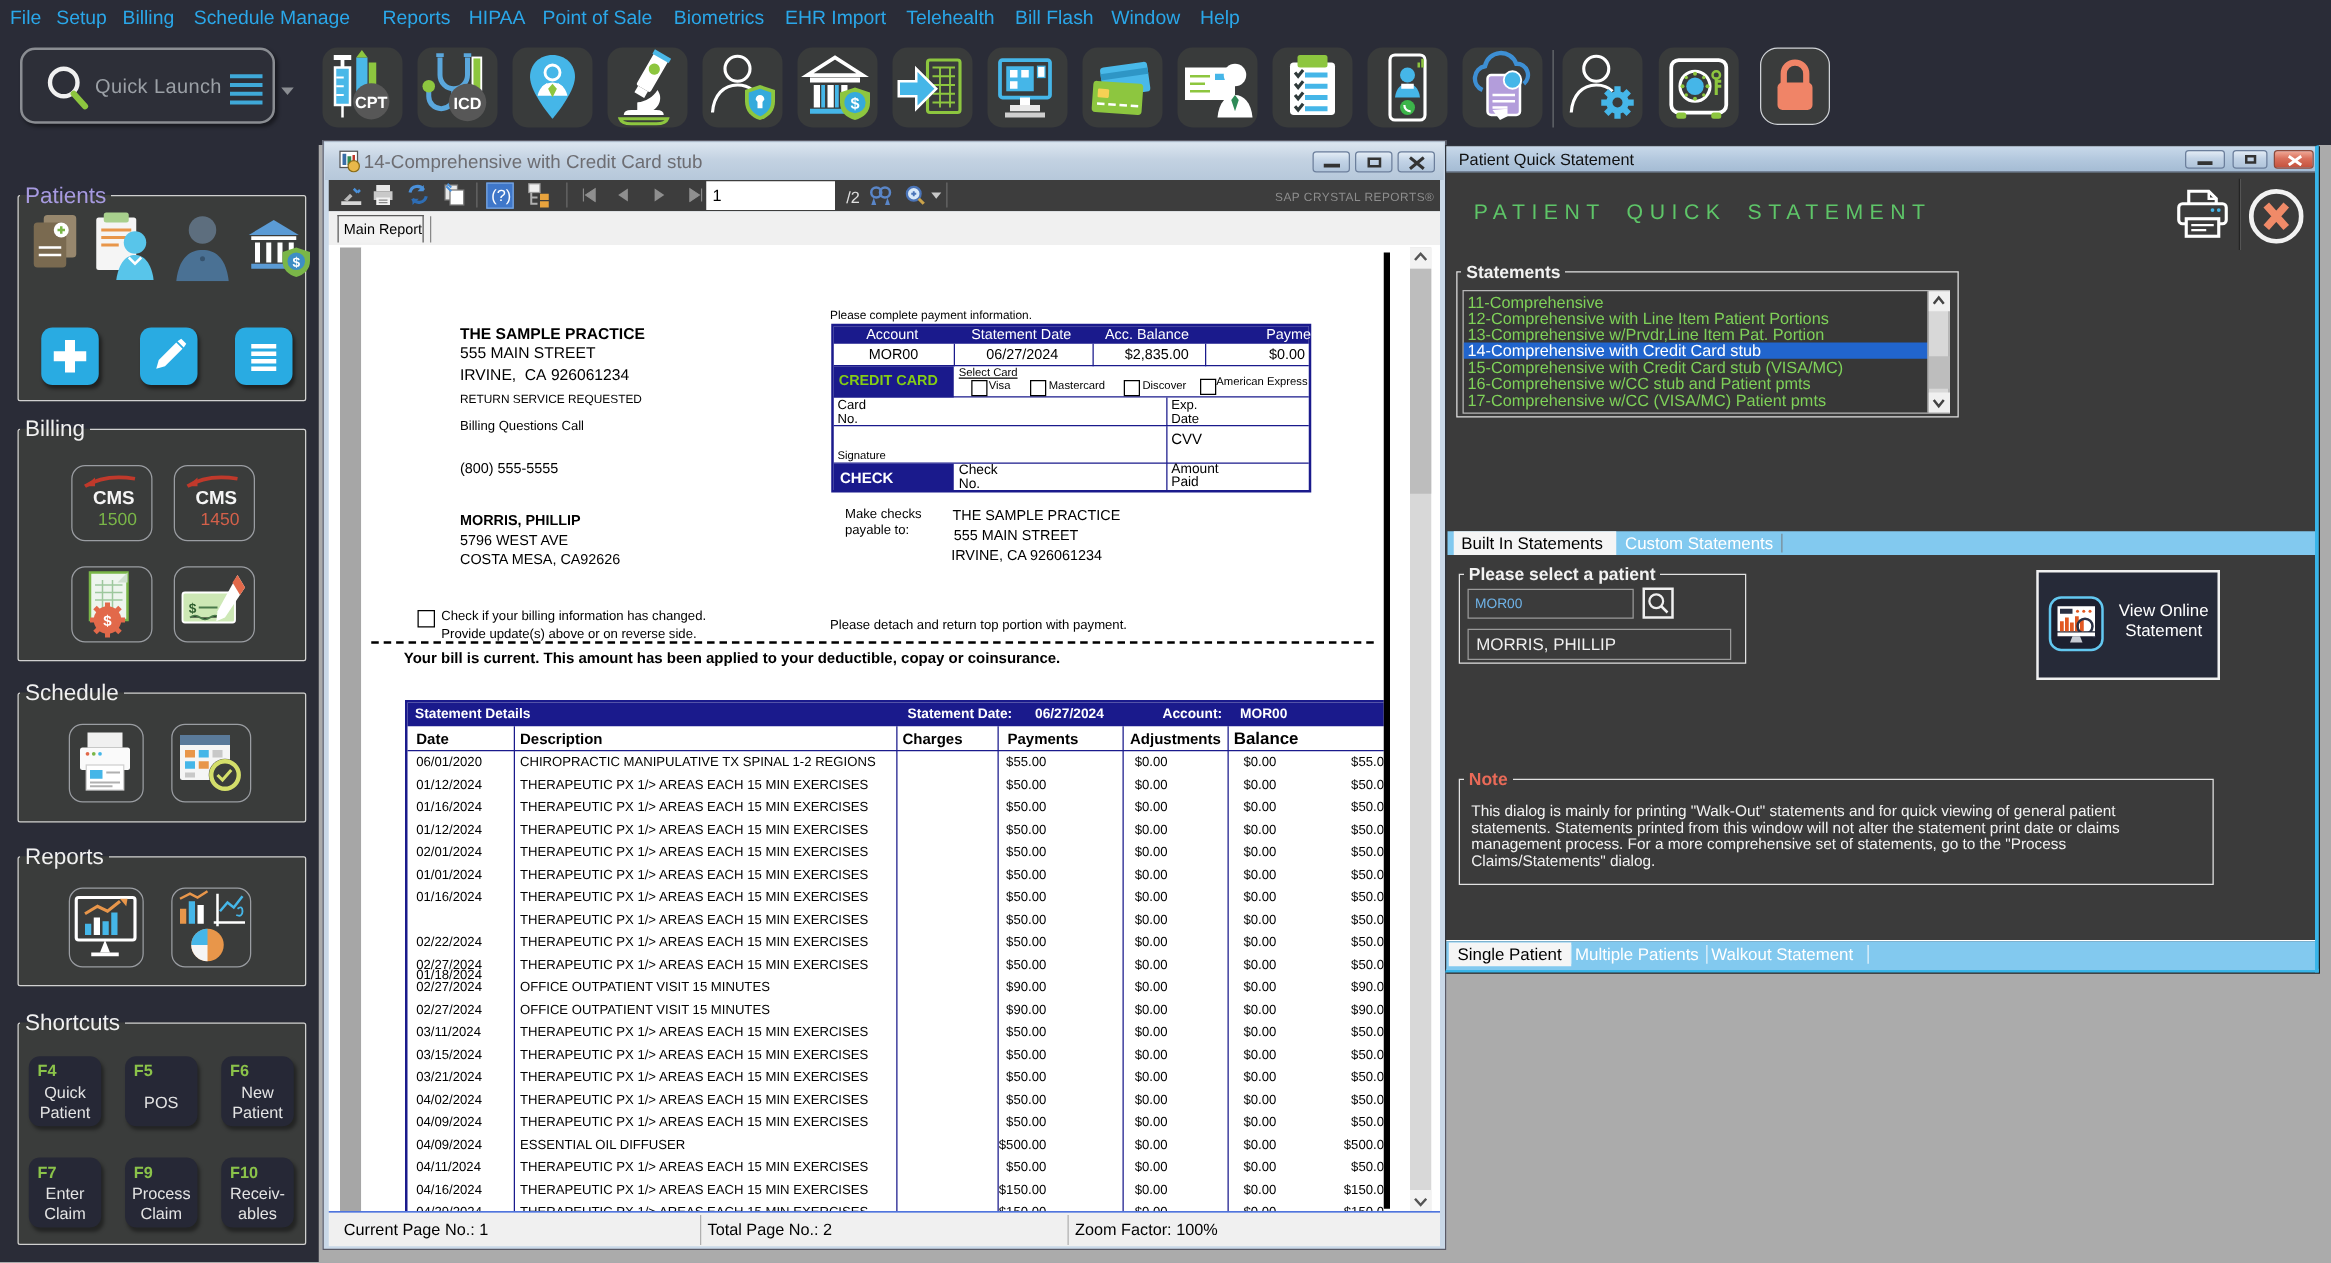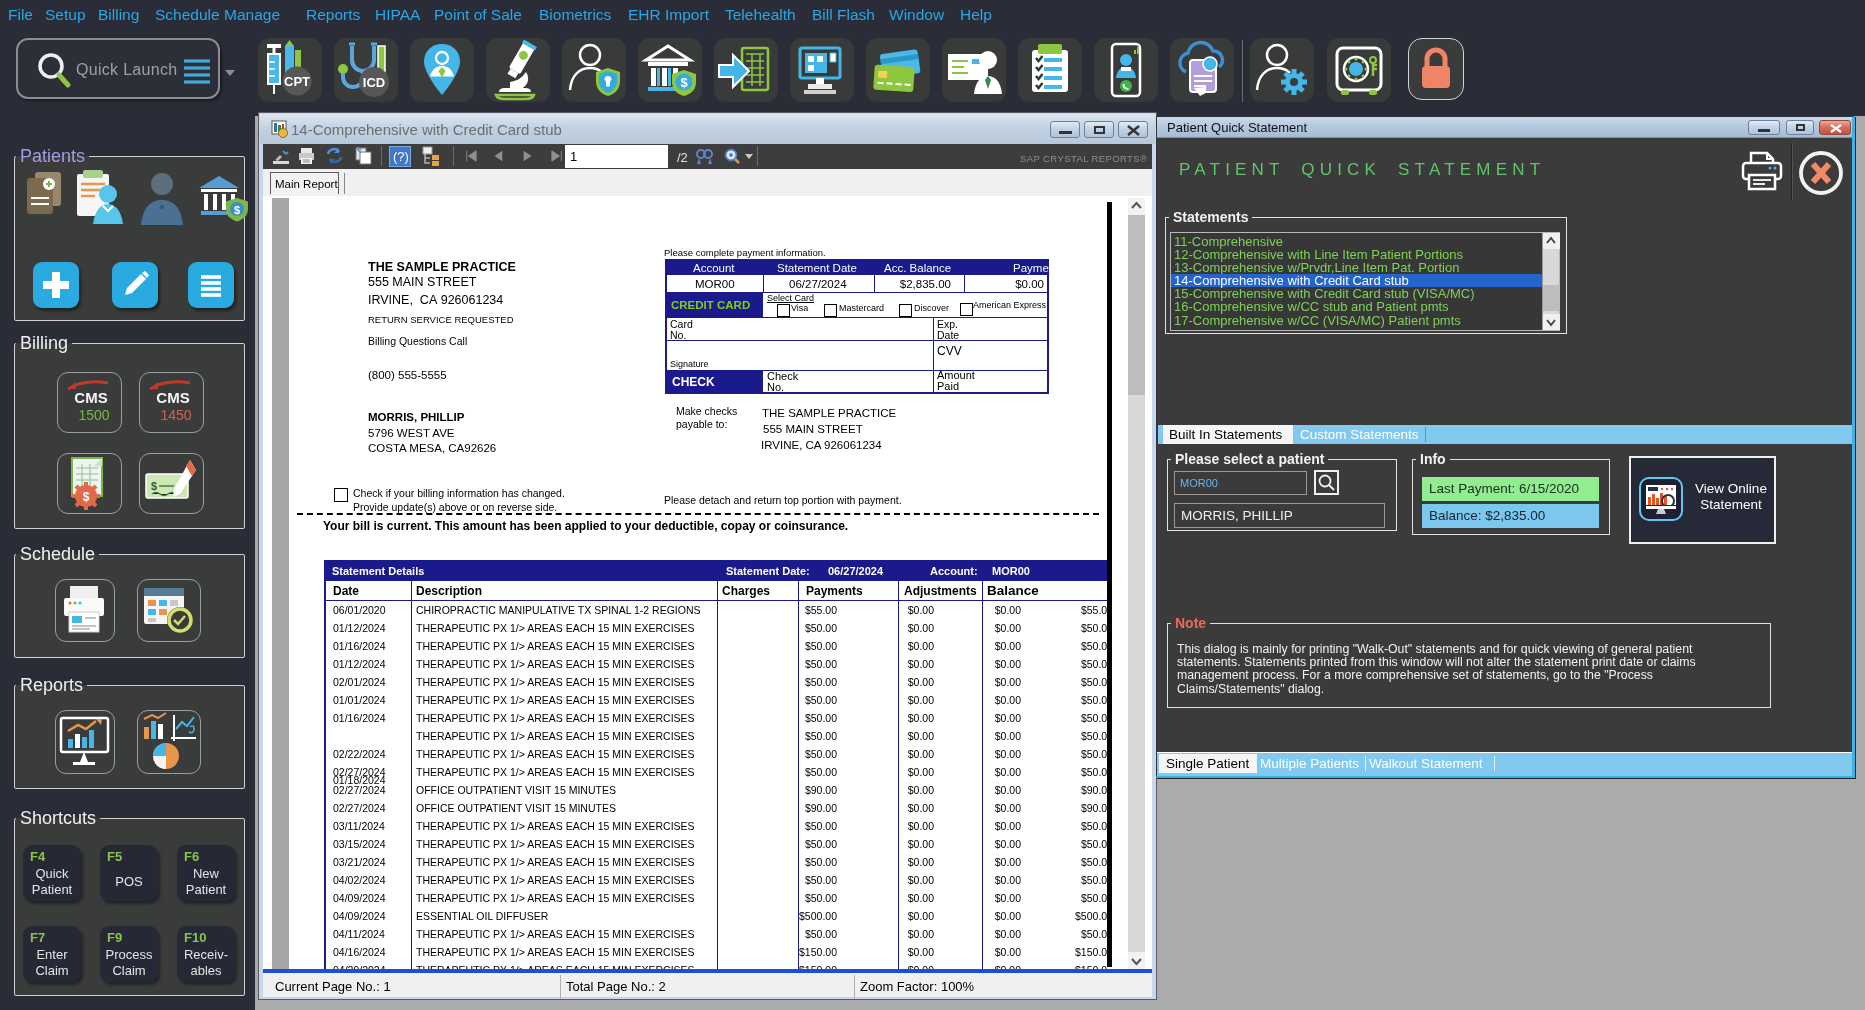--- a/index.html
+++ b/index.html
@@ -19,21 +19,21 @@
 
 fieldset.panel { position:absolute; background:#3a3c3b; border:1.5px solid #d0d0d0; border-radius:2px; }
 fieldset.panel legend { font-size:18px; color:#f0f0f0; padding:0 4px; margin-left:1px; }
 
 
 #rwin { position:absolute; left:258px; top:112px; width:899px; height:888px; background:#c9d8e8; border:1px solid #5a5a66; }
 #rtitle { position:absolute; left:1px; top:1px; right:1px; height:30px; background:linear-gradient(180deg,#dce6f0 0%,#c3d2e2 45%,#b6c8da 100%); }
 #rtools { position:absolute; left:4px; top:31px; width:889px; height:25px; background:#3d3d3d; }
 #rtabs { position:absolute; left:4px; top:56px; width:889px; height:27px; background:#f0f0f0; }
 #rclient { position:absolute; left:4px; top:83px; width:889px; height:773px; background:#ffffff; }
-#rstatus { position:absolute; left:4px; top:856px; width:889px; height:28px; background:#f0f0f0; border-top:4px solid #1d4ed8; color:#000; font-size:13px; }
+#rstatus { position:absolute; left:4px; top:856px; width:889px; height:28px; background:#f0f0f0; border-top:1px solid #1d4ed8; color:#000; font-size:13px; }
 
 
 #dlg { position:absolute; left:1156px; top:116px; width:699px; height:662px; background:#3b3b3b; border:1px solid #30343c; border-right:3px solid #38b4e8; border-bottom:3px solid #38b4e8; box-shadow:1px 1px 0 #222; }
 #dtitle { position:absolute; left:0; top:0; right:0; height:21px; background:linear-gradient(180deg,#c9d9ea 0%,#b2c7dd 55%,#a5bcd4 100%); border-bottom:1px solid #7d8fa5; }
 .grp { position:absolute; background:#3b3b3b; border:1px solid #e2e2e2; }
 .grp legend { font-size:14px; font-weight:bold; color:#f2f2f2; padding:0 4px; margin-left:3px; }
 .tabbar { position:absolute; background:#82c9ef; }
 .wbtn { position:absolute; width:30px; height:17px; border:1px solid #6c7f9c; border-radius:3px; background:linear-gradient(180deg,#e3ecf5,#c2d3e6 45%,#b0c4da); }
 .fbtn { position:absolute; width:58px; height:56px; background:#262836; border-radius:9px; box-shadow:2px 3px 3px rgba(0,0,0,.4); }
 .fkey { position:absolute; left:7px; top:4px; font-size:13px; font-weight:bold; color:#8bc34a; }
@@ -1015,29 +1015,20 @@
         <svg width="21" height="21" viewBox="0 0 21 21">
             <circle cx="9" cy="9" r="5.5" fill="none" stroke="#f0f0f0" stroke-width="1.8"></circle>
             <line x1="13" y1="13" x2="18" y2="18" stroke="#f0f0f0" stroke-width="2"></line>
           </svg>
       </div>
       <div class="abs" style="left:6px;top:36px;width:211px;height:25px;background:#3b3b3b;border:1px solid #9a9a9a;">
           <span class="abs" style="left:6px;top:4px;font-size:13.5px;color:#f0f0f0;">MORRIS, PHILLIP</span>
         </div>
     </fieldset>
 
-    <fieldset class="grp" style="left:255px;top:334px;width:198px;height:84px;">
-      <legend>Info</legend>
-      <div class="abs" style="left:9px;top:10px;width:177px;height:24px;background:#90ee90;">
-          <span class="abs" style="left:7px;top:4px;font-size:13.5px;color:#1c2b1c;">Last Payment: 6/15/2020</span>
-        </div>
-      <div class="abs" style="left:9px;top:37px;width:177px;height:24px;background:#7cc7ee;">
-          <span class="abs" style="left:7px;top:4px;font-size:13.5px;color:#15242e;">Balance: $2,835.00</span>
-        </div>
-    </fieldset>
 
     <div class="abs" style="left:472px;top:339px;width:147px;height:88px;background:#262a38;border:2px solid #f0f0f0;">
       <div class="abs" style="left:8px;top:19px;width:44px;height:44px;border:2px solid #63c8f0;border-radius:10px;background:#1c2030;">
         <svg width="40" height="40" viewBox="0 0 40 40">
           <rect x="5" y="6" width="30" height="20" fill="#fff"></rect>
           <rect x="7" y="8" width="10" height="4" fill="#2a3044"></rect>
           <g fill="#e25822">
               <circle cx="21" cy="10" r="1.2"></circle>
               <circle cx="26" cy="10" r="1.2"></circle>
               <circle cx="31" cy="10" r="1.2"></circle>

